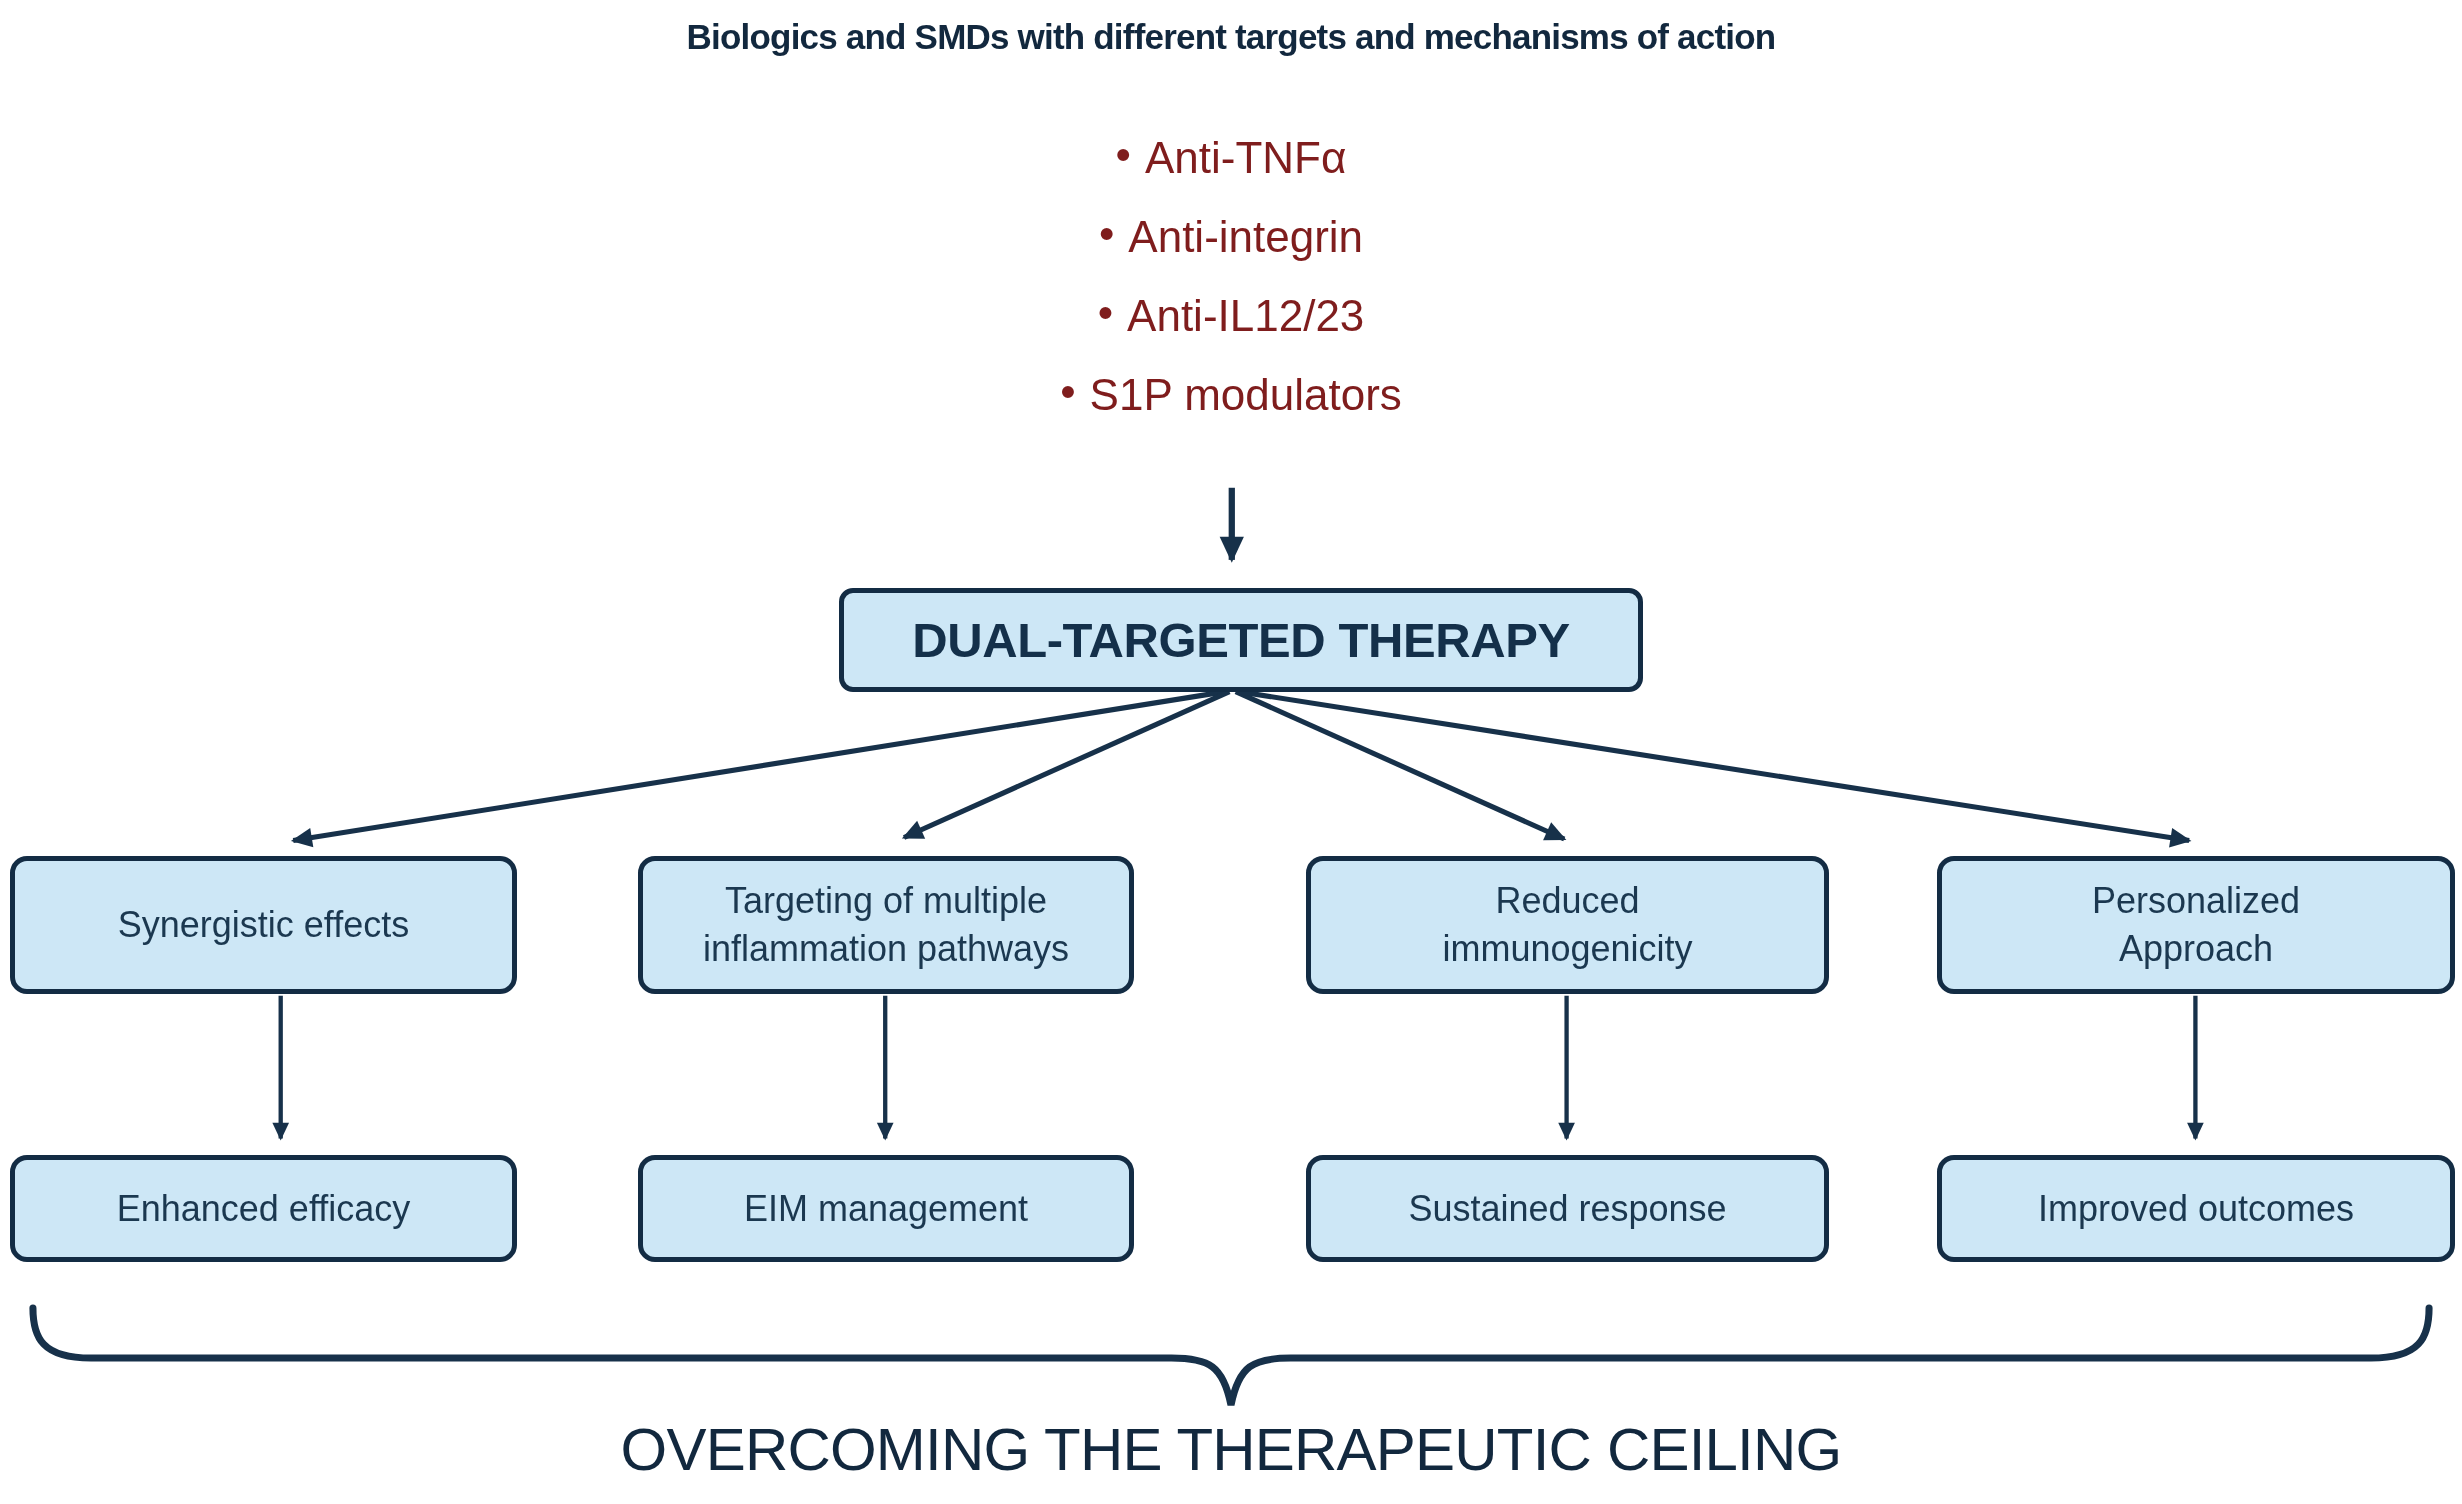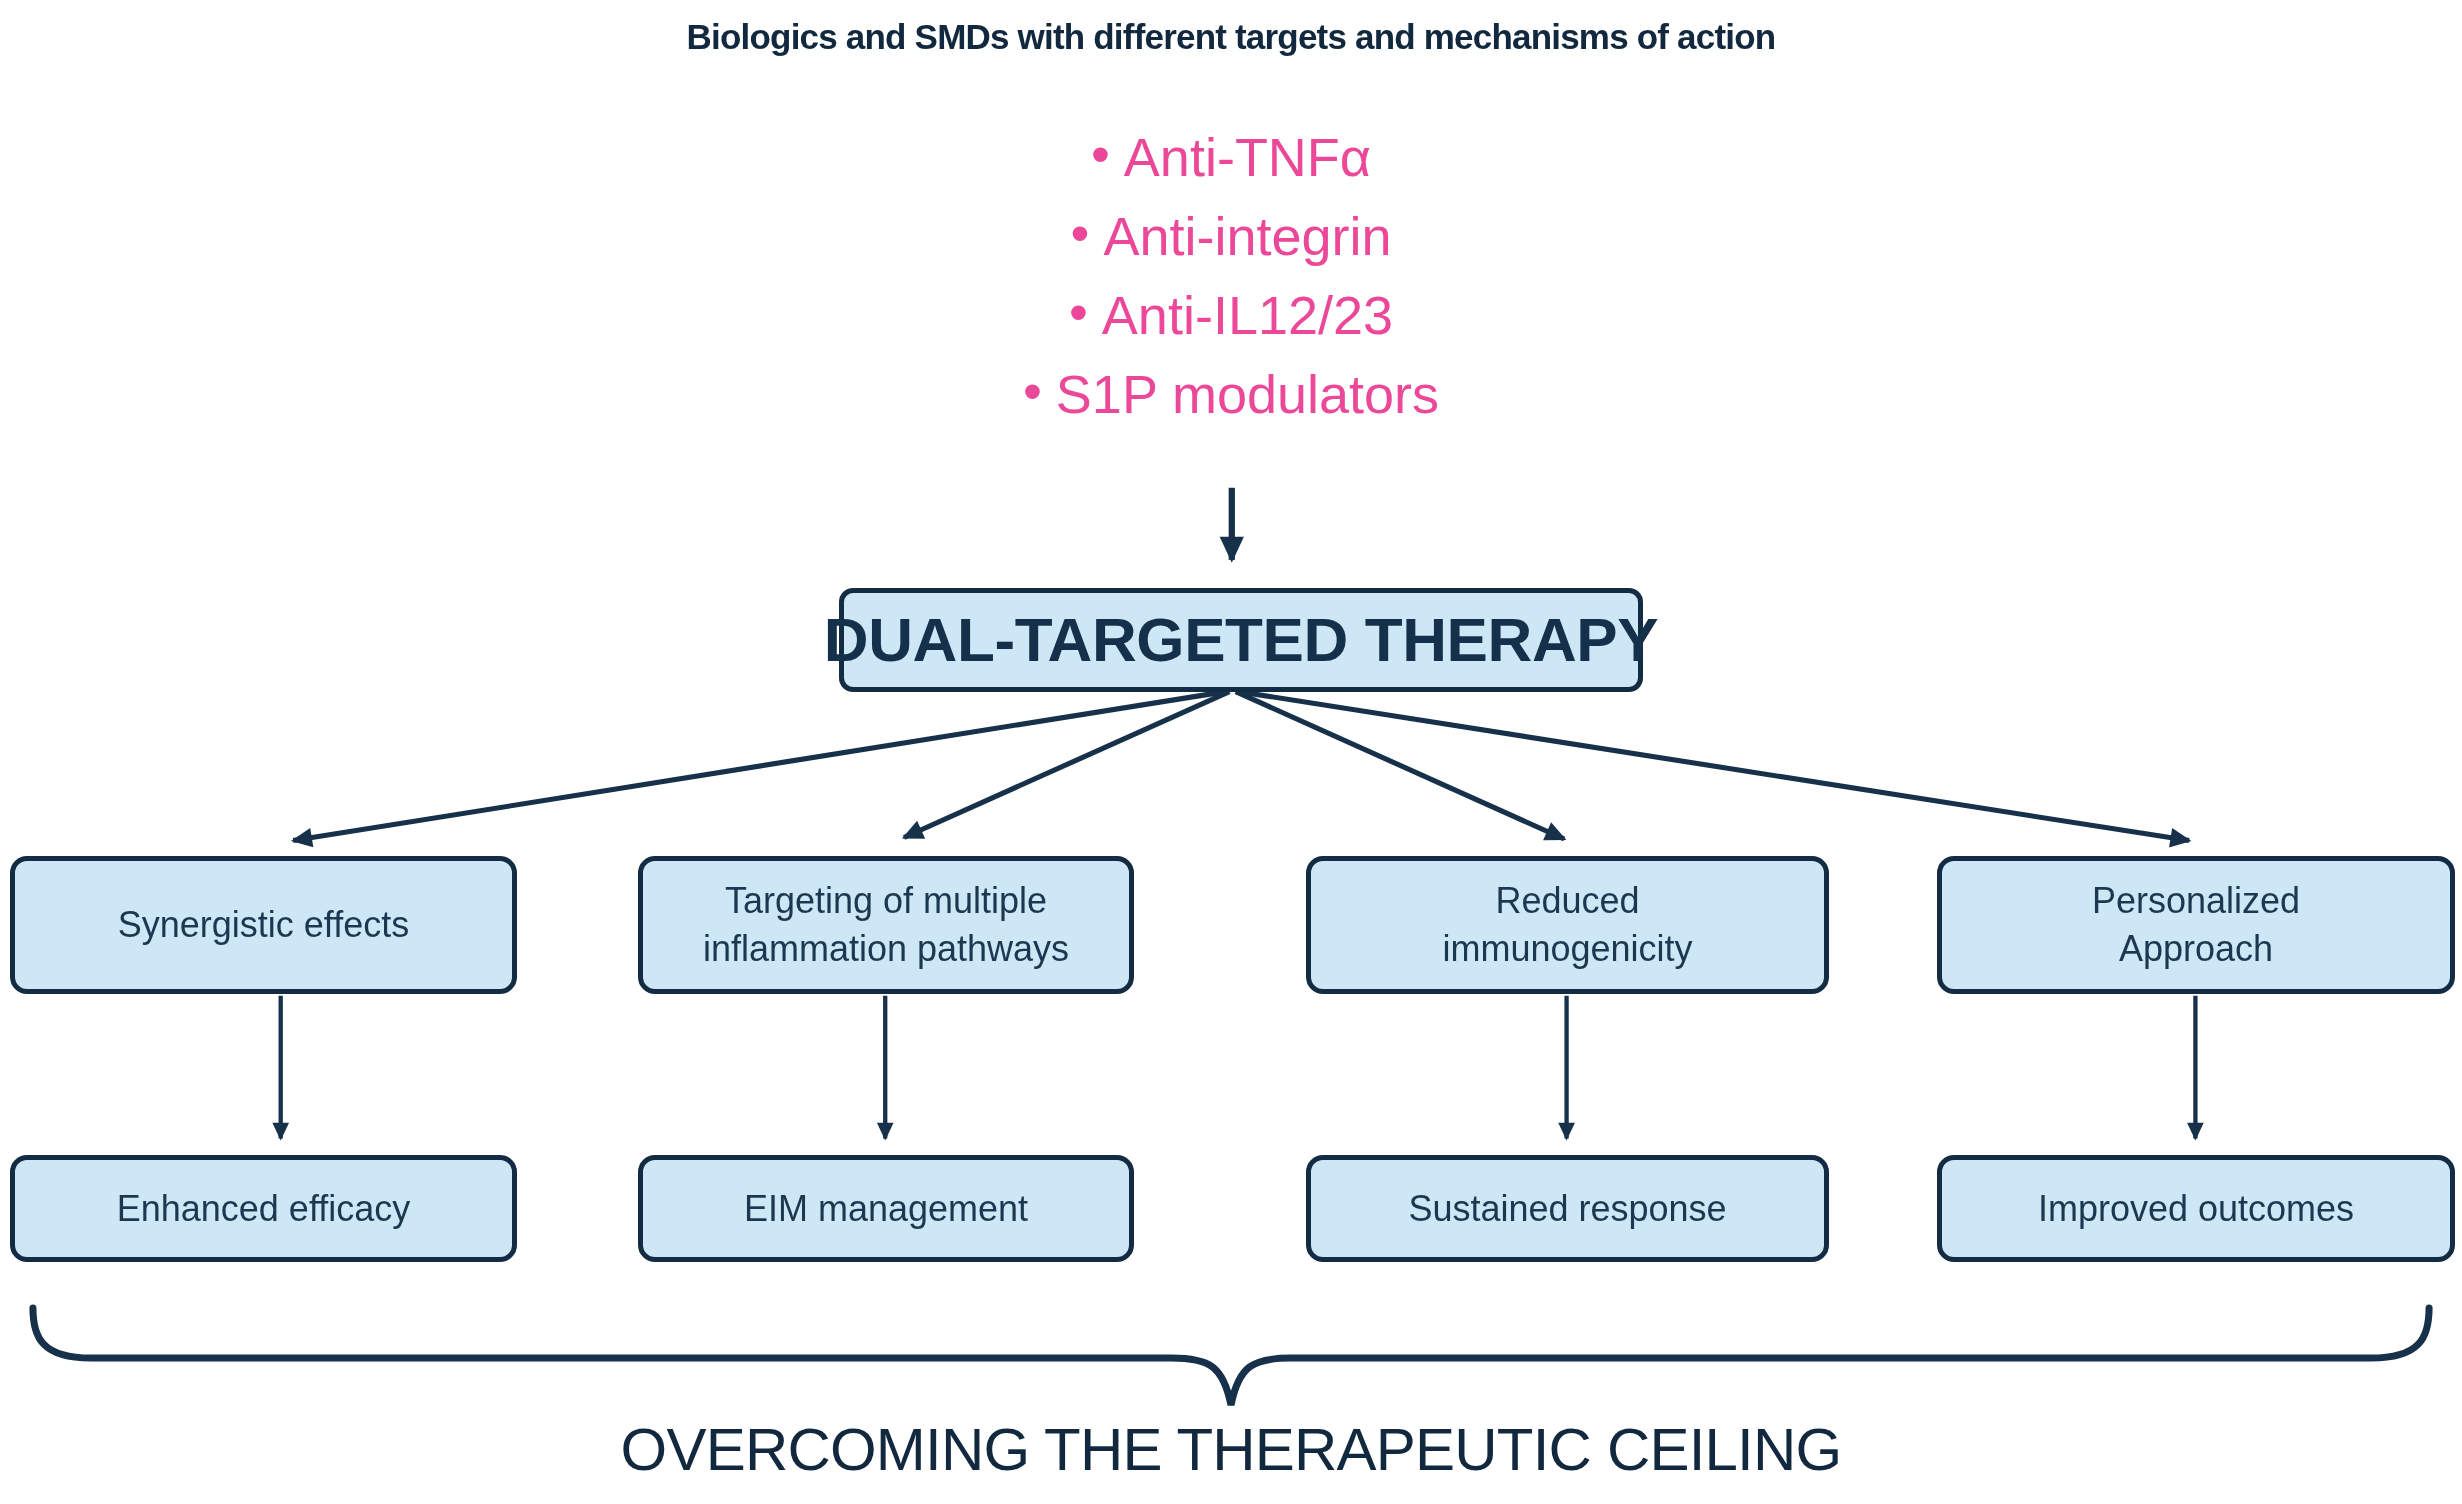--- a/index.html
+++ b/index.html
@@ -27,23 +27,23 @@
     font-size:35px;
     font-weight:bold;
     letter-spacing:-0.8px;
     color:#12283e;
   }
   .mech-list{
     position:absolute;
     left:0; right:0; top:118px;
     list-style:none;
     text-align:center;
-    font-size:54px;
+    font-size:44px;
     line-height:79px;
-    color:#ec4899;
+    color:#7f1d1d;
   }
   .mech-list .bullet{
     display:inline-block;
     margin-right:14px;
     transform:translateY(-3.1px);
   }
   .connector-layer{
     position:absolute;
     left:0; top:0;
     width:2462px;
@@ -66,21 +66,21 @@
     text-align:center;
     color:#1b3850;
     font-size:36px;
     line-height:1.32;
     white-space:pre-line;
   }
   .node.dual{
     left:839px; top:588px; width:804px; height:104px;
     border-radius:14px;
     font-weight:bold;
-    font-size:62px;
+    font-size:49px;
     letter-spacing:-0.4px;
     color:#14304a;
     white-space:nowrap;
   }
   .c1{left:10px;  width:507px;}
   .c2{left:638px; width:496px;}
   .c3{left:1306px;width:523px;}
   .c4{left:1937px;width:518px;}
   .r1{top:856px; height:138px;}
   .r2{top:1155px; height:107px;}

